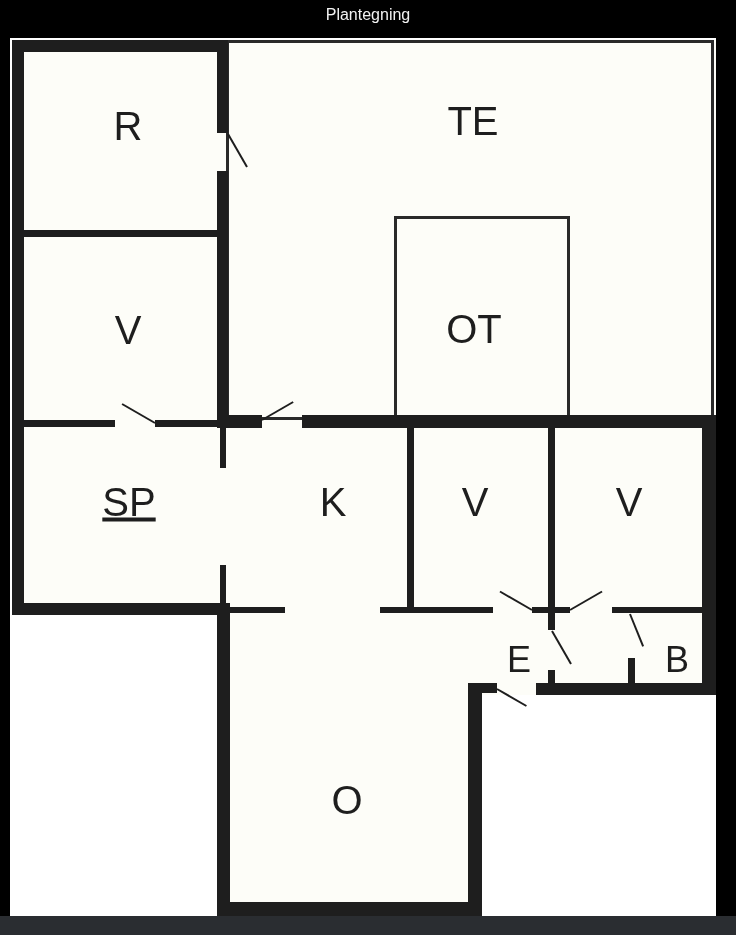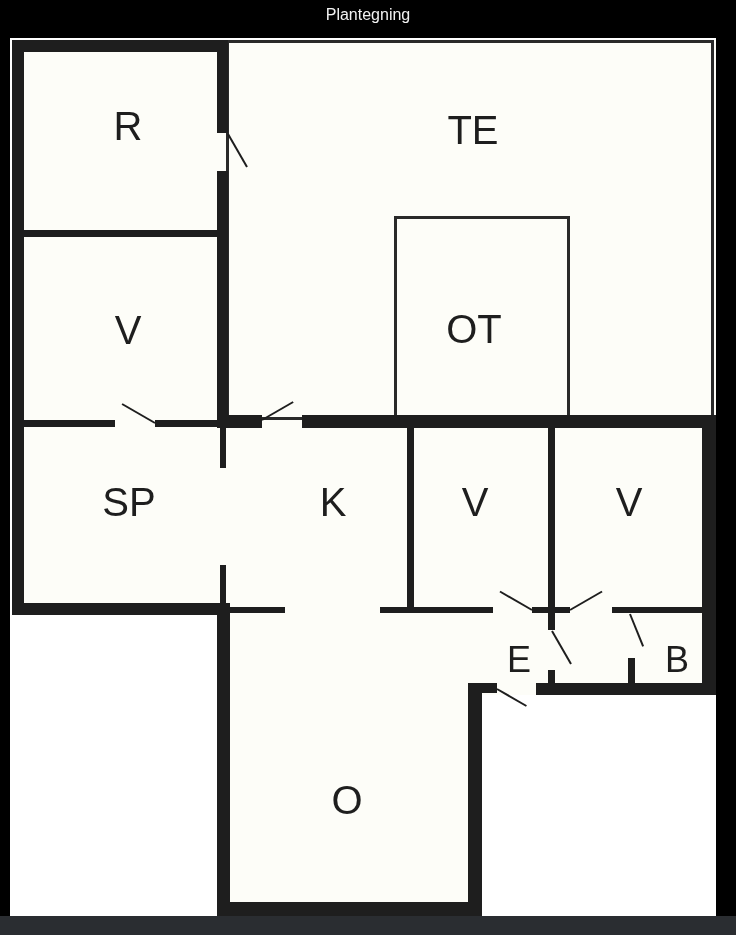--- a/index.html
+++ b/index.html
@@ -70,24 +70,24 @@
 <div class="door" style="left:228px;top:133px;width:38px;transform:rotate(60deg);"></div>
 <div class="door" style="left:155px;top:422px;width:38px;transform:rotate(-150deg);"></div>
 <div class="door" style="left:262px;top:419px;width:36px;transform:rotate(-30deg);"></div>
 <div class="door" style="left:532px;top:609px;width:37px;transform:rotate(-150deg);"></div>
 <div class="door" style="left:570px;top:609px;width:37px;transform:rotate(-30deg);"></div>
 <div class="door" style="left:552px;top:630px;width:38px;transform:rotate(60deg);"></div>
 <div class="door" style="left:630px;top:613px;width:35px;transform:rotate(68deg);"></div>
 <div class="door" style="left:497px;top:688px;width:34px;transform:rotate(30deg);"></div>
 
 <div class="label" style="left:128px;top:126px;">R</div>
-<div class="label" style="left:473px;top:130px;">TE</div>
+<div class="label" style="left:473px;top:121px;">TE</div>
 <div class="label" style="left:128px;top:330px;">V</div>
 <div class="label" style="left:474px;top:329px;">OT</div>
-<div class="label" style="left:129px;top:502px;">SP</div>
+<div class="label" style="left:129px;top:502px;text-decoration:underline;">SP</div>
 <div class="label" style="left:333px;top:502px;">K</div>
 <div class="label" style="left:475px;top:502px;">V</div>
 <div class="label" style="left:629px;top:502px;">V</div>
 <div class="label" style="left:519px;top:660px;font-size:36px;">E</div>
 <div class="label" style="left:677px;top:660px;font-size:36px;">B</div>
 <div class="label" style="left:347px;top:800px;">O</div>
 
 <div class="bottombar"></div>
 
 </body></html>

